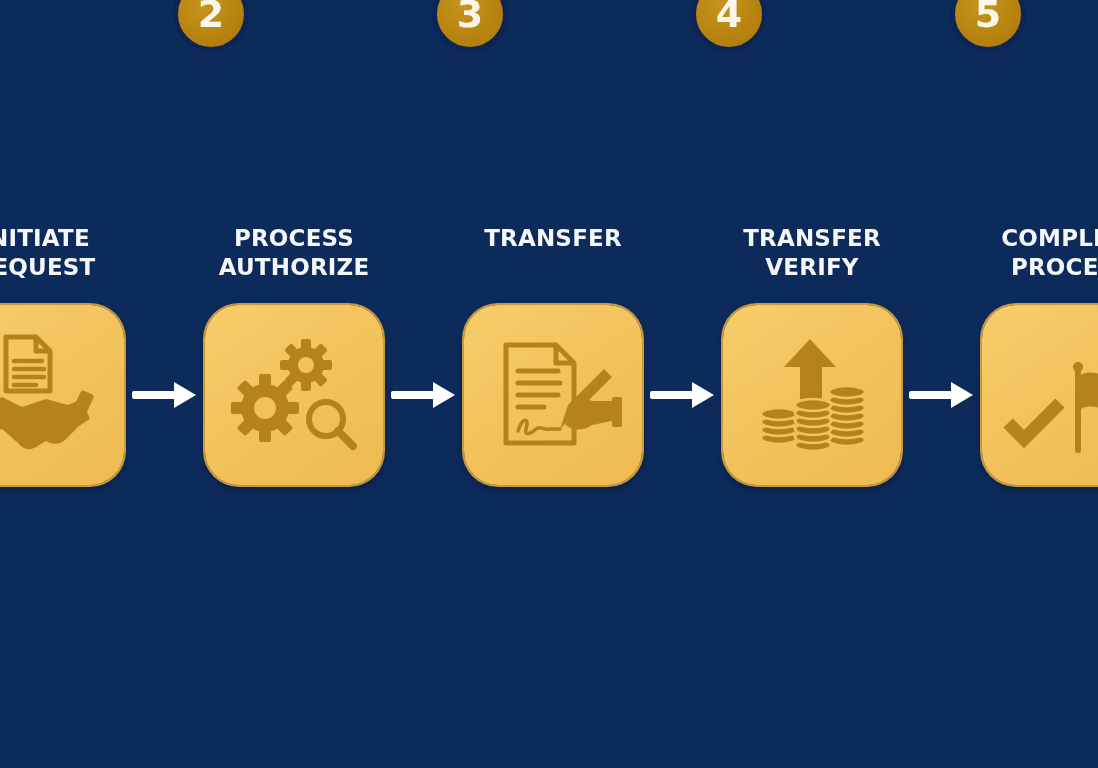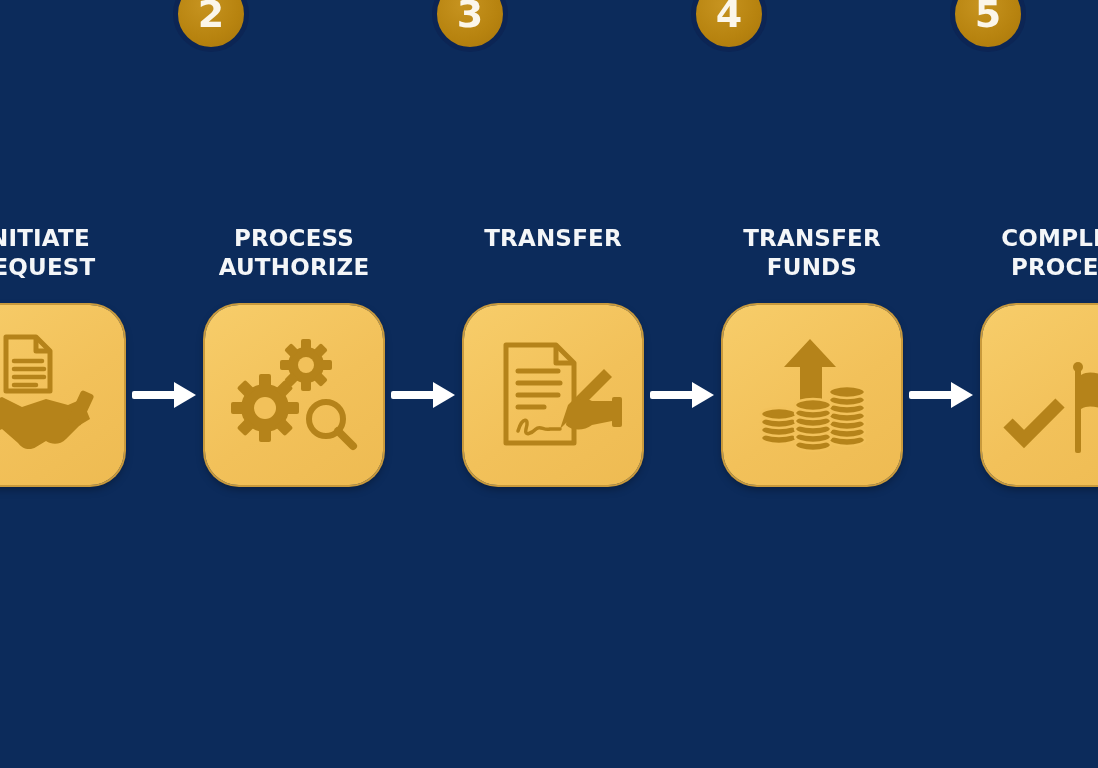--- a/index.html
+++ b/index.html
@@ -190,21 +190,21 @@
   </div>
 
   <svg class="arrow" style="left:650px;" viewBox="0 0 66 28">
     <rect x="0" y="10" width="46" height="8" rx="2" fill="#ffffff"></rect>
     <path d="M42 1 L64 14 L42 27 Z" fill="#ffffff"></path>
   </svg>
 
   <div class="step" style="left:723px;">
     <div class="step-title">
       <span>TRANSFER</span>
-      <span>FUNDS</span>
+      <span>VERIFY</span>
     </div>
     <div class="card">
       <svg class="icon" viewBox="0 0 178 180">
         <g fill="#b5831a">
           <path d="M87 34 L113 62 L99 62 L99 112 L77 112 L77 62 L61 62 Z"></path>
         </g>
         <g fill="#b5831a" stroke="#f2c15a" stroke-width="2.5">
 
           <ellipse cx="124" cy="135" rx="18" ry="6"></ellipse>
           <ellipse cx="124" cy="127" rx="18" ry="6"></ellipse>

